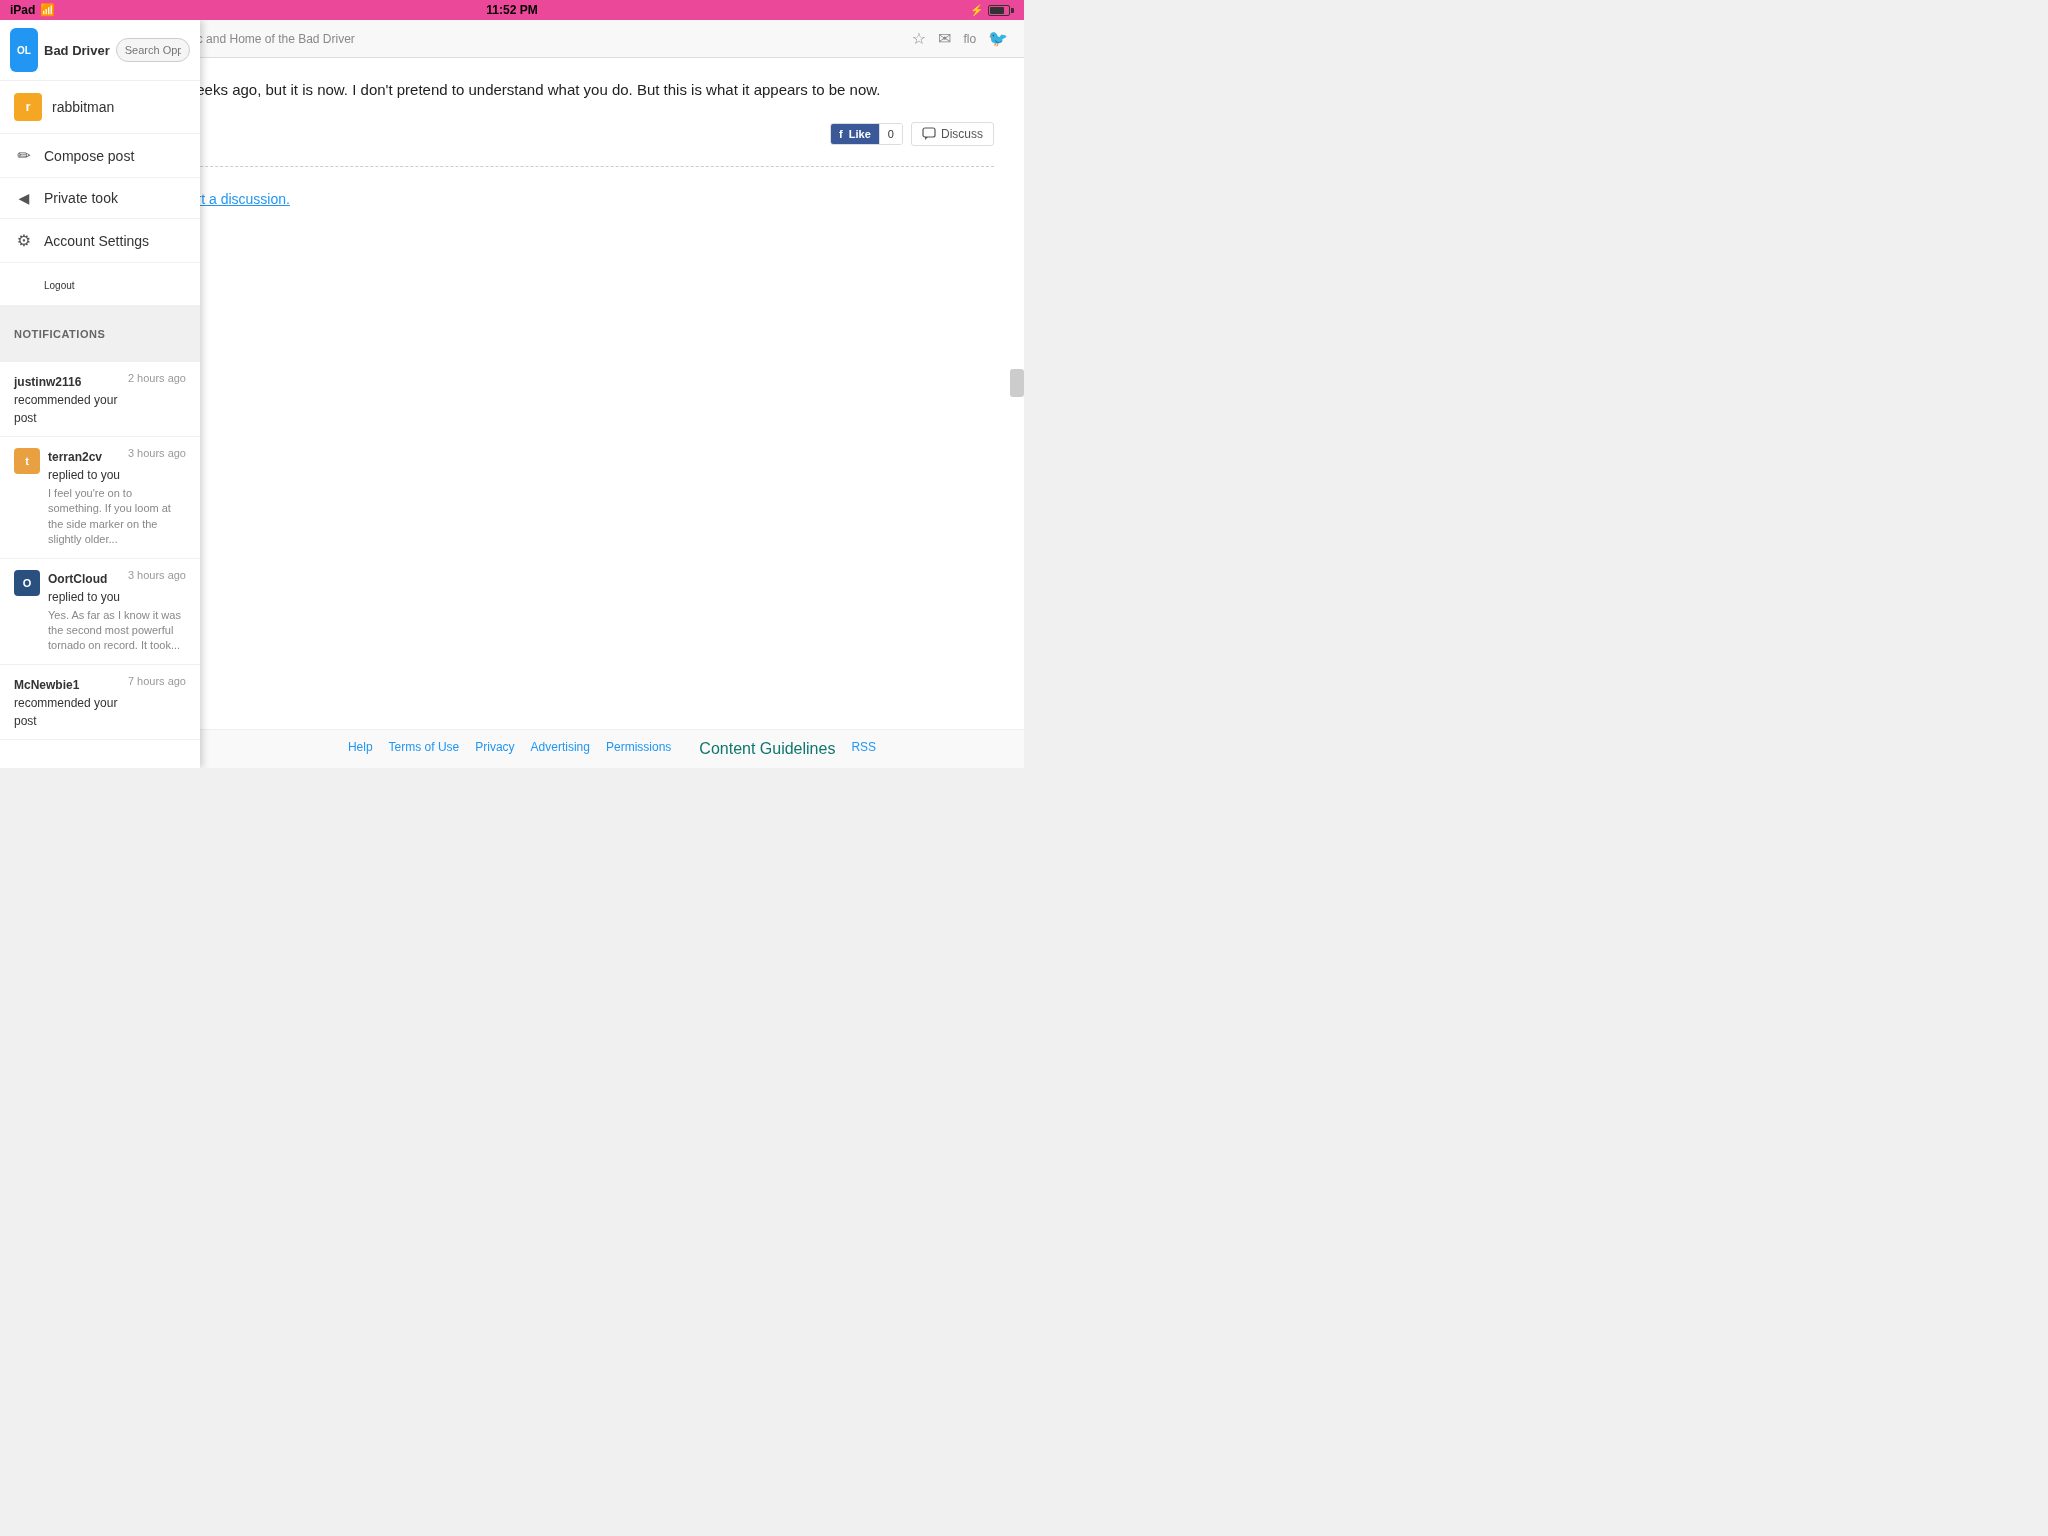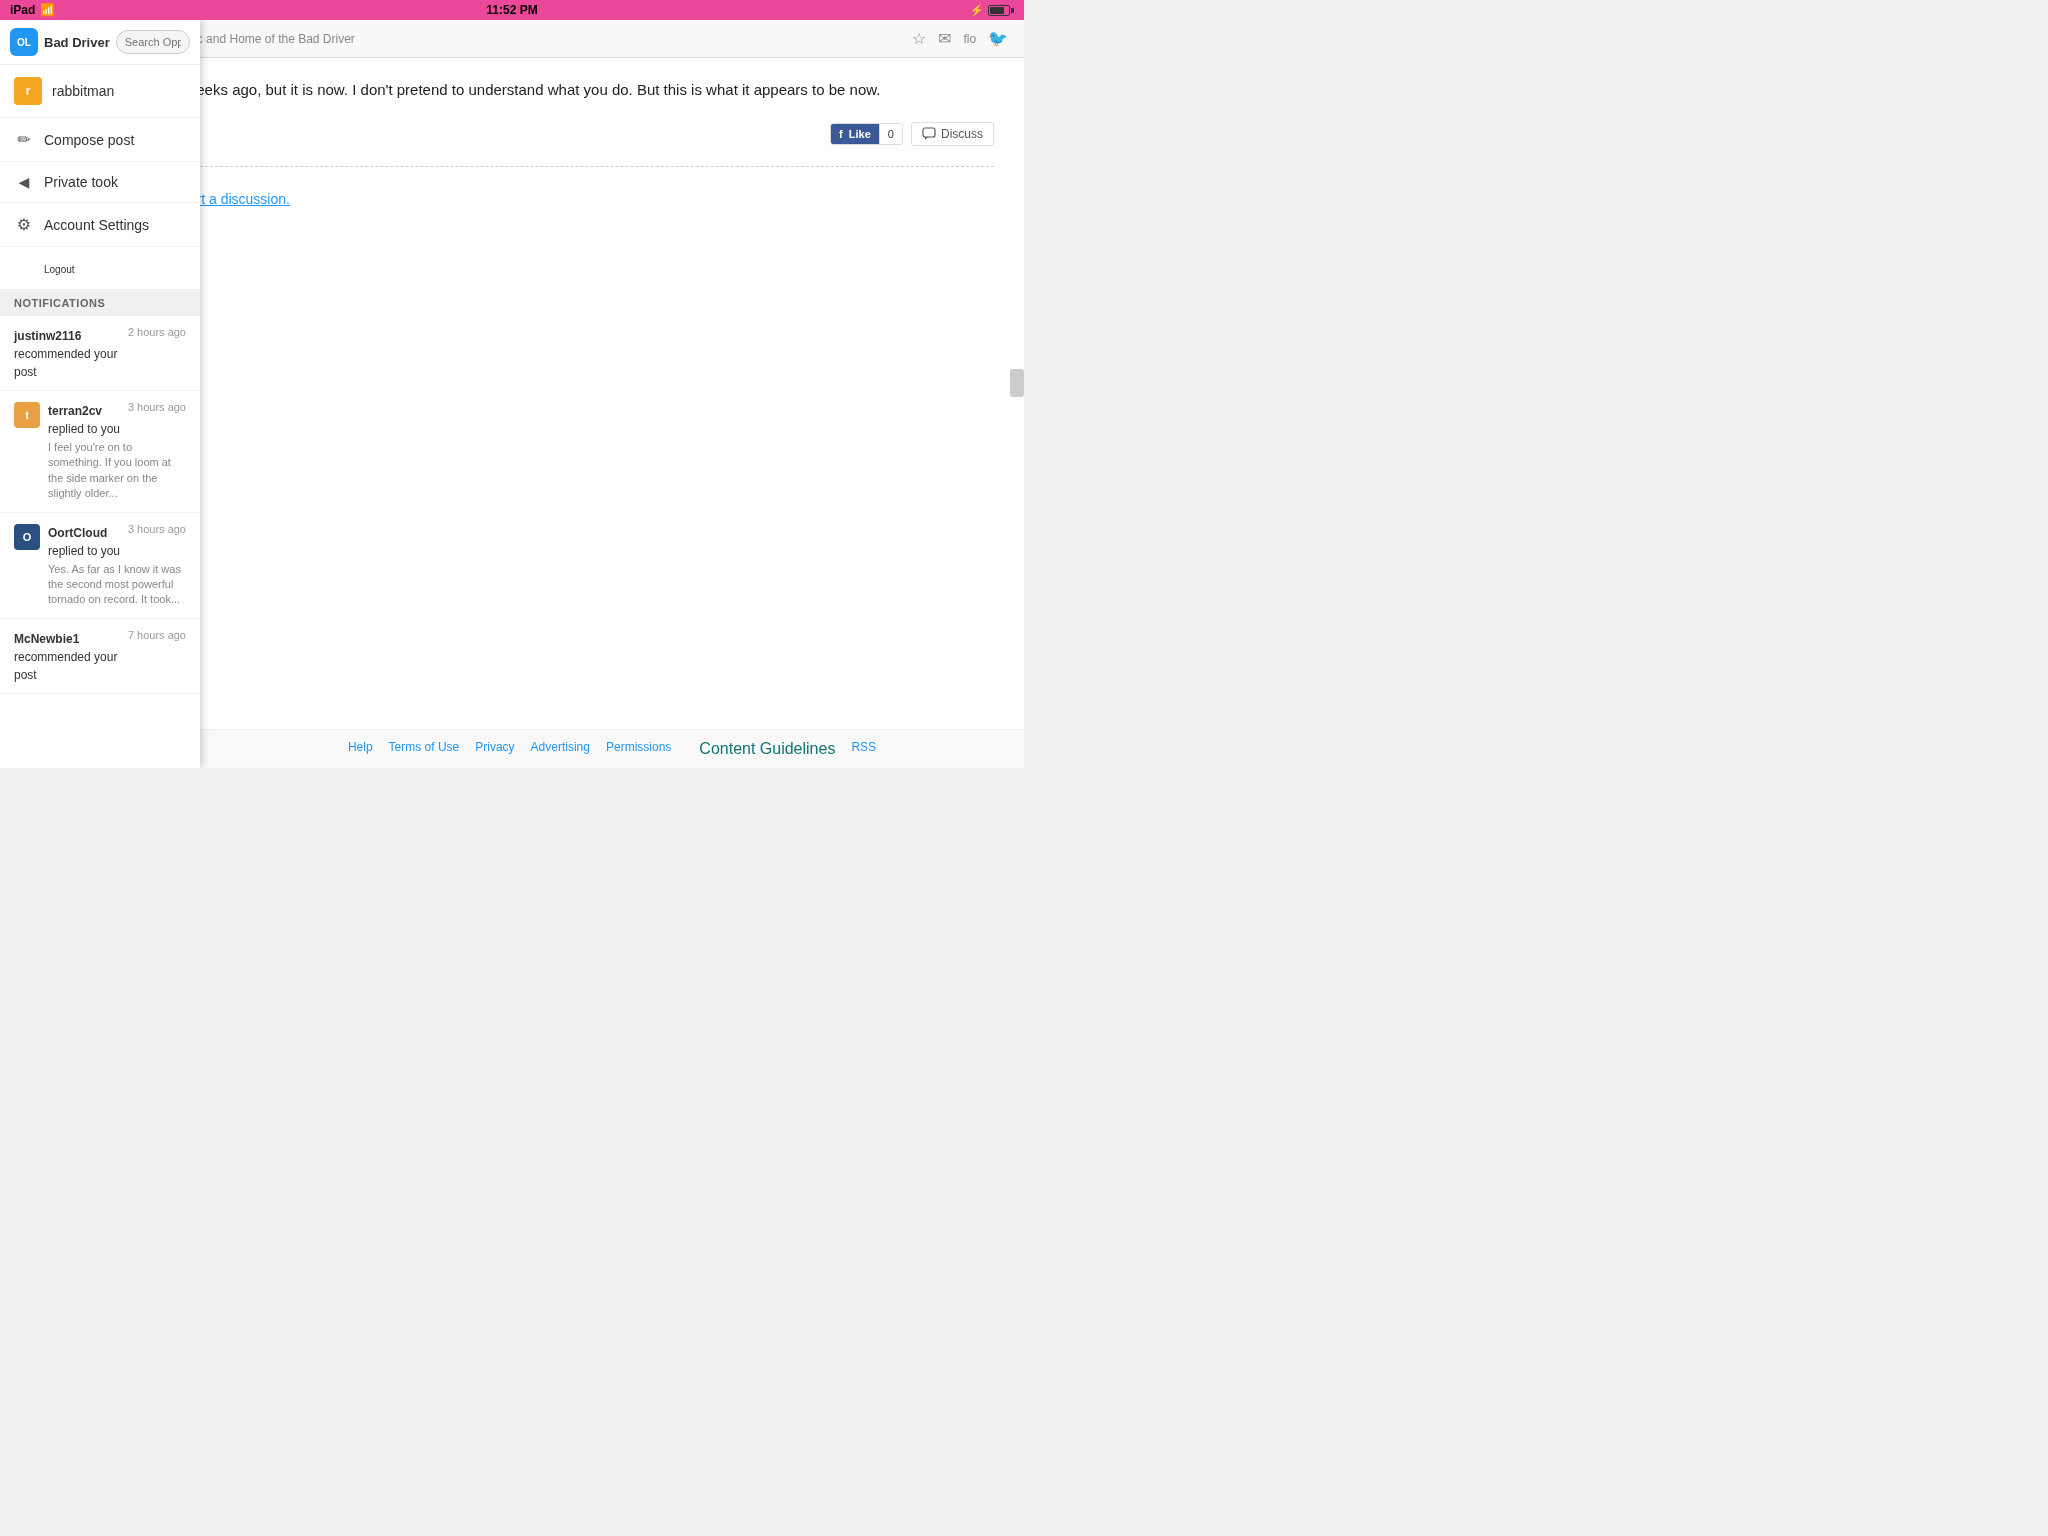--- a/index.html
+++ b/index.html
@@ -43,21 +43,21 @@
     .sidebar-header {
       background: #fff;
       padding: 8px 10px;
       border-bottom: 1px solid #eee;
       display: flex;
       align-items: center;
       gap: 6px;
     }
     .app-icon {
       width: 28px;
-      height: 28px;
+      height: 44px;
       background: #2196F3;
       border-radius: 6px;
       display: flex;
       align-items: center;
       justify-content: center;
       font-size: 10px;
       color: #fff;
       font-weight: bold;
     }
     .app-title {
@@ -222,21 +222,21 @@
       cursor: pointer;
     }
     .logout-label {
       font-size: 10px;
       color: #333;
       text-align: center;
     }
 
     .notifications-header {
       background: #f0f0f0;
-      padding: 7px 14px;
+      padding: 22px 14px;
       font-size: 11px;
       font-weight: 700;
       color: #666;
       letter-spacing: 0.5px;
       text-transform: uppercase;
     }
 
     .notification-item {
       padding: 10px 14px;
       border-bottom: 1px solid #f0f0f0;

